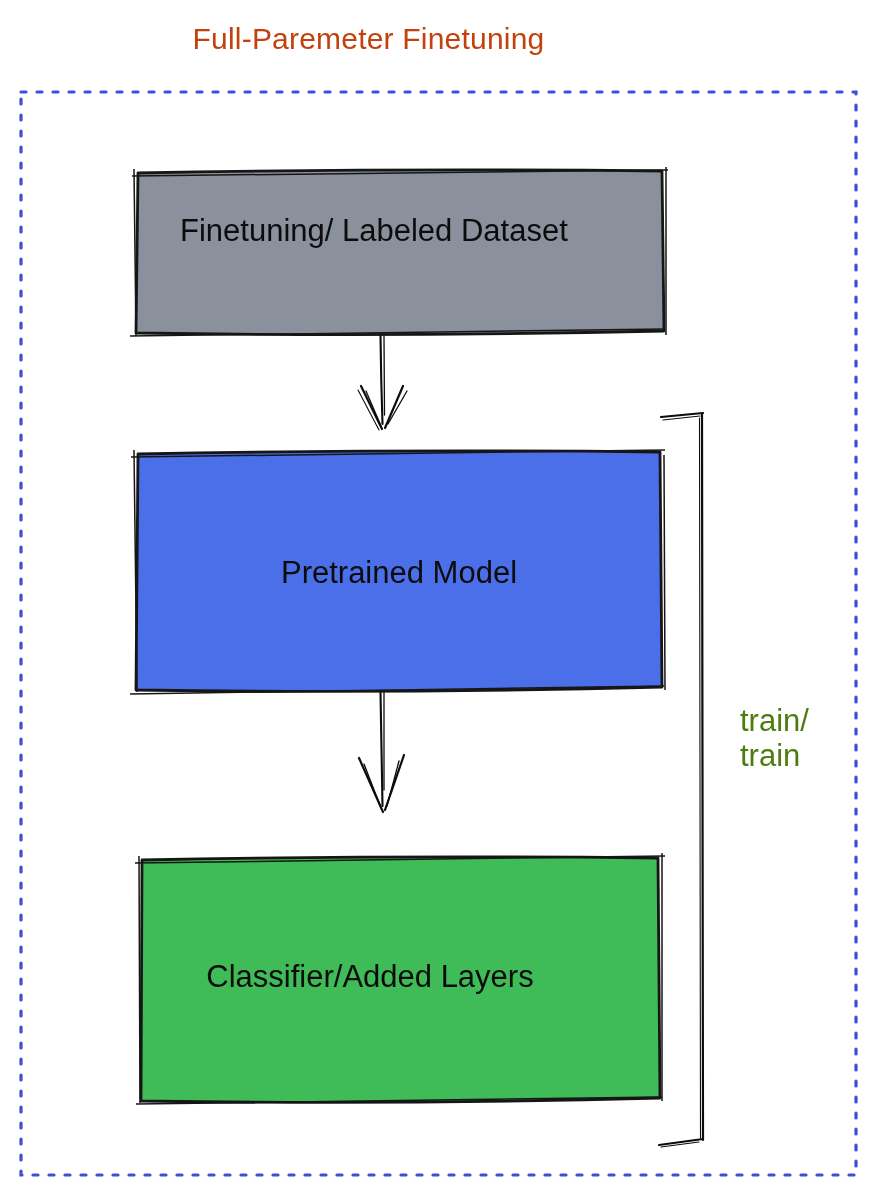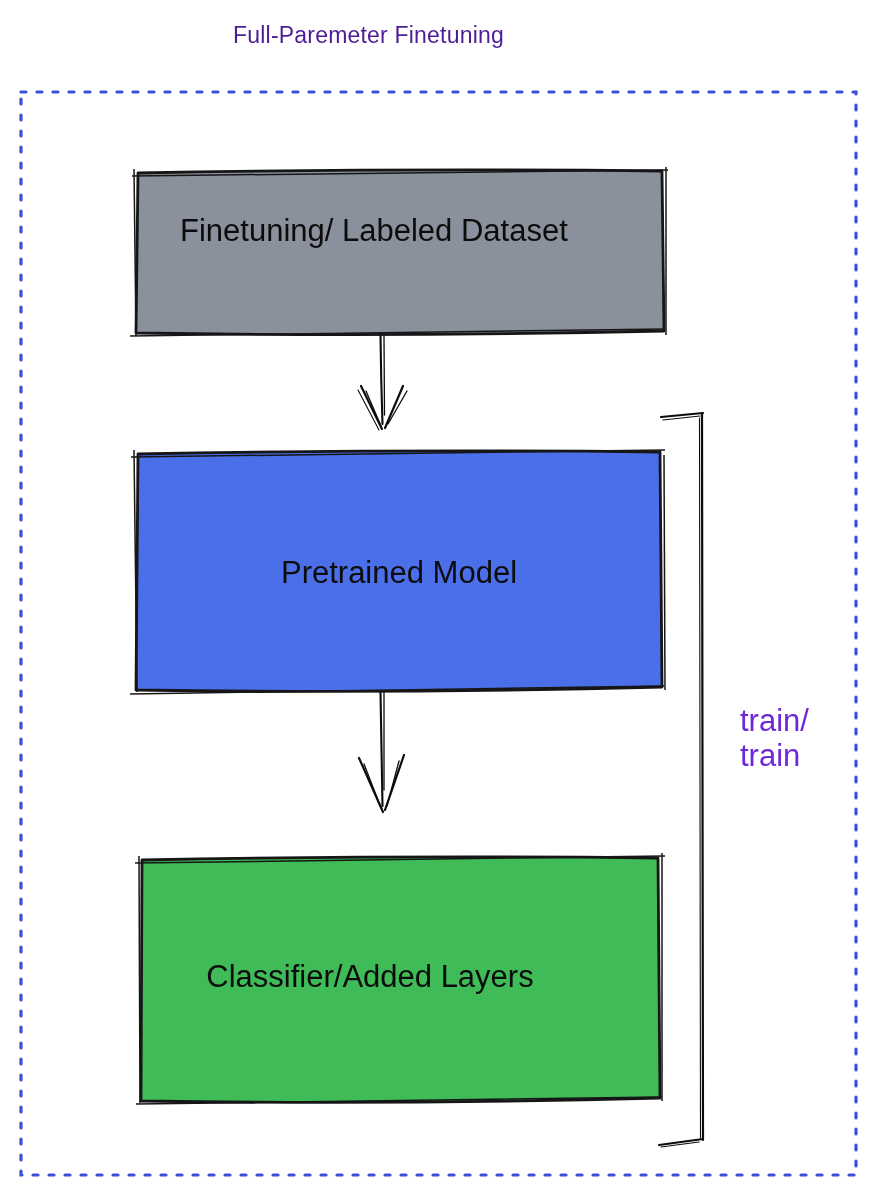--- a/index.html
+++ b/index.html
@@ -14,22 +14,22 @@
     height: 1200px;
     background: #ffffff;
     overflow: hidden;
   }
   .title {
     position: absolute;
     top: 22px;
     left: 0;
     width: 737px;
     text-align: center;
-    font-size: 23px;
-    color: #4c1d95;
+    font-size: 30px;
+    color: #c2410c;
     letter-spacing: 0.2px;
   }
   .diagram-svg {
     position: absolute;
     top: 0;
     left: 0;
   }
   .node-label {
     position: absolute;
     font-size: 31px;
@@ -39,21 +39,21 @@
   }
   .label-dataset   { left: 180px; top: 215px; }
   .label-pretrained { left: 136px; top: 557px; width: 526px; text-align: center; }
   .label-classifier { left: 140px; top: 961px; width: 460px; text-align: center; }
   .bracket-label {
     position: absolute;
     left: 740px;
     top: 703px;
     font-size: 31px;
     line-height: 35px;
-    color: #6d28d9;
+    color: #4d7c0f;
     white-space: nowrap;
   }
 </style>
 </head>
 <body>
 
 <div class="canvas">
 
   <div class="title">Full-Paremeter Finetuning</div>
 

